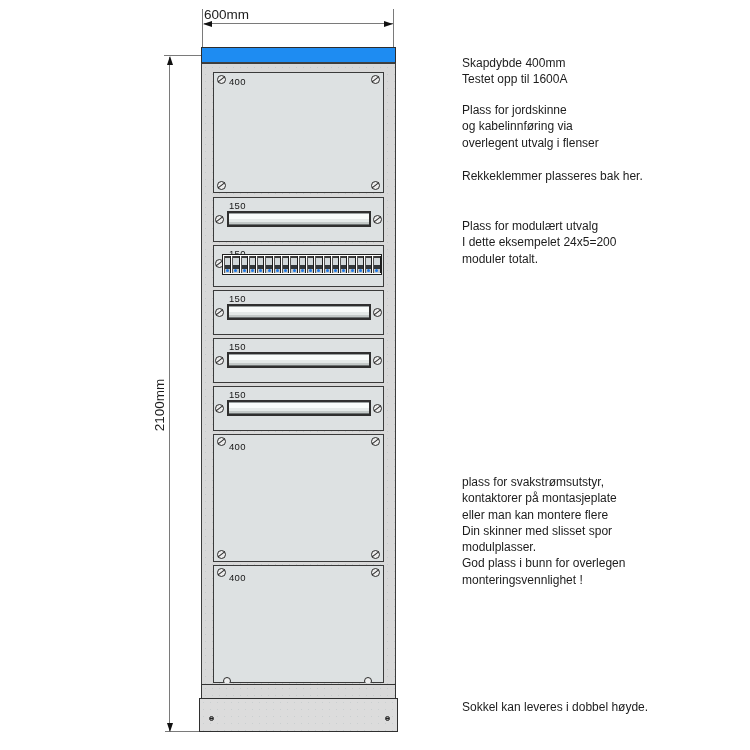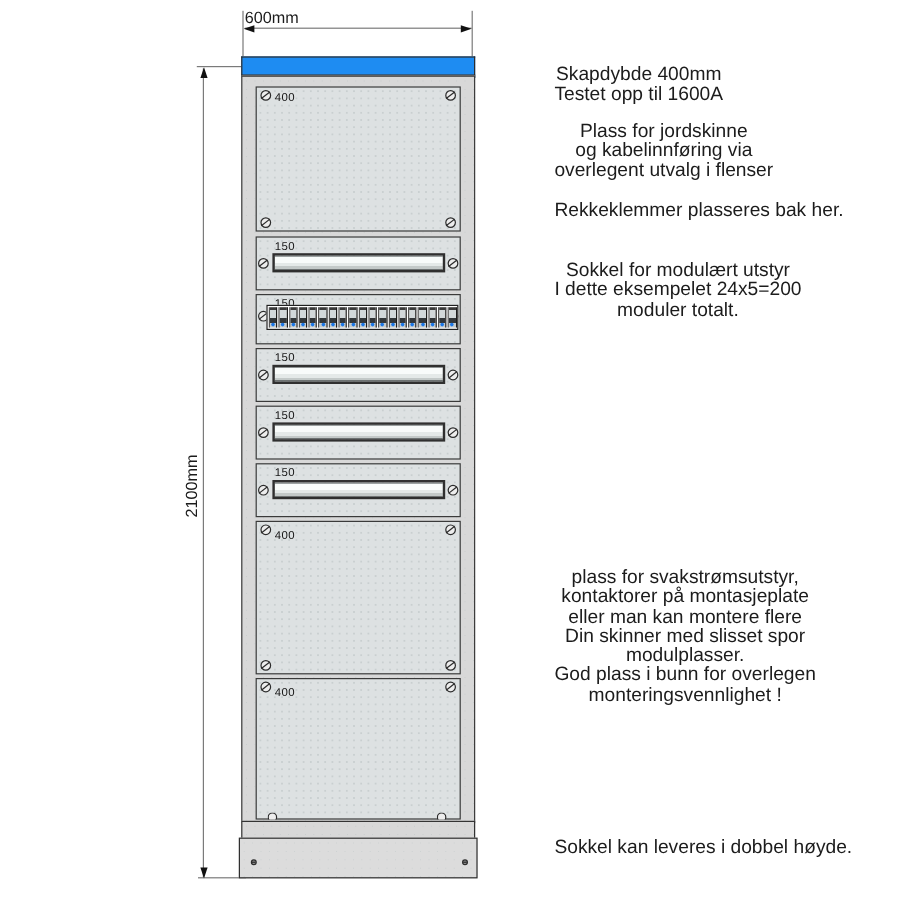--- a/index.html
+++ b/index.html
@@ -93,21 +93,21 @@
   
   .half-screw {
     position:absolute; width:10px; height:6px; overflow:hidden; bottom:-1px;
   }
   .half-screw i {
     display:block; width:8px; height:8px; border:1px solid #2b2b2b; border-radius:50%;
     background:#ededed; box-sizing:border-box;
   }
 
   
-  .note { position:absolute; left:462px; font-size:16px; line-height:16.3px; white-space:nowrap;text-align:center; }
+  .note { position:absolute; left:462px; font-size:12px; line-height:16.3px; white-space:nowrap; }
 </style>
 </head>
 <body>
 
 <div class="dimline" style="left:202px; top:9px; width:1px; height:38px;"></div>
 <div class="dimline" style="left:393px; top:9px; width:1px; height:38px;"></div>
 <div class="dimline" style="left:204px; top:23px; width:189px; height:1px;"></div>
 <div class="arrow left" style="left:203px; top:20.5px;"></div>
 <div class="arrow right" style="left:384px; top:20.5px;"></div>
 <div class="dim-label" style="left:204px; top:7px; width:189px; text-align:left;">600mm</div>
@@ -225,21 +225,21 @@
   <div>Plass for jordskinne</div>
   <div>og kabelinnføring via</div>
   <div>overlegent utvalg i flenser</div>
 </div>
 
 <div class="note" style="top:168px;">
   <div>Rekkeklemmer plasseres bak her.</div>
 </div>
 
 <div class="note" style="top:218px;">
-  <div>Sokkel for modulært utstyr</div>
+  <div>Plass for modulært utvalg</div>
   <div>I dette eksempelet 24x5=200</div>
   <div>moduler totalt.</div>
 </div>
 
 <div class="note" style="top:474px;">
   <div>plass for svakstrømsutstyr,</div>
   <div>kontaktorer på montasjeplate</div>
   <div>eller man kan montere flere</div>
   <div>Din skinner med slisset spor</div>
   <div>modulplasser.</div>

